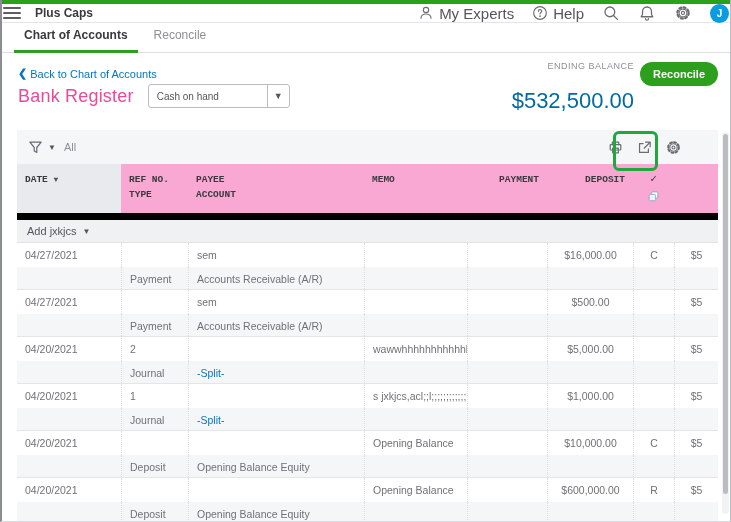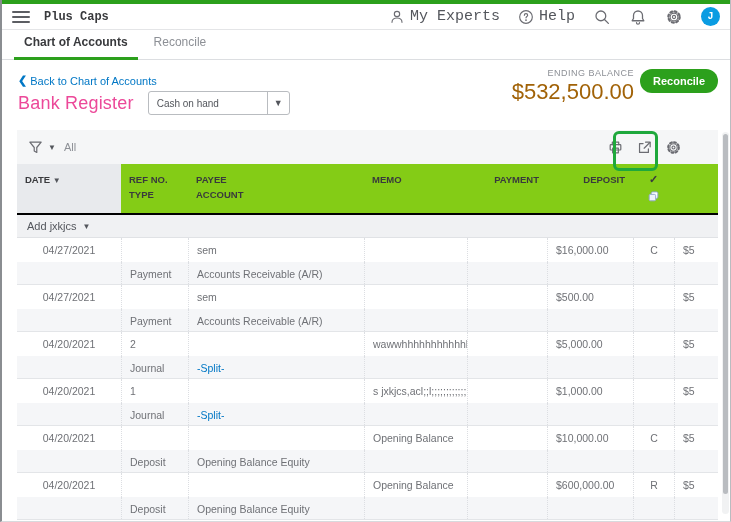--- a/index.html
+++ b/index.html
@@ -3,21 +3,21 @@
 <meta charset="utf-8">
 <style>
   * { margin:0; padding:0; box-sizing:border-box; }
   html,body { background:#fff; }
   body { font-family:"Liberation Sans", sans-serif; }
   .screen { position:relative; width:731px; height:522px; overflow:hidden; background:#fff;
             border-left:2px solid #8a8d91; border-right:1px solid #b9bcc0; border-bottom:1px solid #d8dadd; }
   .green-top { height:4px; background:#2ca01c; width:100%; }
 
   
-  .topbar { height:26px; display:flex; align-items:center; padding:0 10px; border-bottom:1px solid #e4e5e7;font-family:Liberation Mono, monospace; }
+  .topbar { height:19px; display:flex; align-items:center; padding:0 1px; border-bottom:1px solid #e4e5e7; }
   .hamburger { width:18px; display:flex; flex-direction:column; gap:3px; cursor:pointer; }
   .hamburger span { height:2px; background:#5c5e63; border-radius:1px; }
   .app-title { font-size:12px; font-weight:bold; color:#393a3d; margin-left:14px; }
   .topbar-right { margin-left:auto; display:flex; align-items:center; gap:18px; }
   .top-item { display:flex; align-items:center; gap:5px; color:#53565c; font-size:15px; cursor:pointer; }
   .icon16 { width:16px; height:16px; display:block; }
   .icon18 { width:18px; height:18px; display:block; }
   .avatar { width:19px; height:19px; border-radius:50%; background:#0a9ce2; color:#fff; font-size:10px; font-weight:bold;
             display:flex; align-items:center; justify-content:center; cursor:pointer; }
 
@@ -31,53 +31,53 @@
   .reg-header { position:relative; padding:10px 16px 6px 16px; height:56px; }
   .back-link { font-size:11px; color:#0077c5; cursor:pointer; display:inline-flex; align-items:center; gap:3px; }
   .back-link .chev { font-size:11px; font-weight:bold; }
   .title-row { display:flex; align-items:center; gap:14px; margin-top:3px; }
   .page-title { font-size:18px; color:#ec4899; font-weight:400; letter-spacing:.2px; }
   .acct-select { display:flex; align-items:stretch; border:1px solid #b9bcc0; border-radius:3px; height:24px; width:142px; background:#fff; cursor:pointer; }
   .acct-select .val { font-size:10px; color:#53565c; padding:6px 8px; flex:1; white-space:nowrap; overflow:hidden; }
   .acct-select .caretbox { width:22px; border-left:1px solid #b9bcc0; display:flex; align-items:center; justify-content:center; color:#53565c; font-size:9px; }
   .balance-block { position:absolute; right:96px; top:8px; text-align:right; }
   .eb-label { font-size:9px; letter-spacing:.5px; color:#8d9096; }
-  .eb-value { font-size:22px; color:#a16207; margin-top:1px; }
+  .eb-value { font-size:22px; color:#0369a1; margin-top:17px; }
   .reconcile-btn { position:absolute; right:12px; top:9px; background:#2ca01c; color:#fff; font-size:11px; font-weight:bold;
                    border:none; border-radius:13px; padding:6px 13px; cursor:pointer; }
 
   
   .panel { position:absolute; left:15px; top:130px; width:701px; }
   .toolbar { height:34px; background:#f5f6f7; display:flex; align-items:center; padding:0 10px; }
   .filter-btn { display:flex; align-items:center; gap:4px; cursor:pointer; }
   .filter-label { font-size:11px; color:#8d9096; margin-left:4px; }
   .caret-sm { font-size:8px; color:#53565c; }
   .toolbar-icons { margin-left:auto; display:flex; align-items:center; gap:12px; padding-right:26px; }
   .tool-icon { width:17px; height:17px; cursor:pointer; }
 
   :root { --cols: 104px 67px 176px 103px 80px 86px 41px 44px; }
-  .thead { display:grid; grid-template-columns:var(--cols); border-bottom:2px solid #000000; background:#84cc16; }
+  .thead { display:grid; grid-template-columns:var(--cols); border-bottom:7px solid #000000; background:#f9a8d4;font-family:Liberation Mono, monospace; }
   .th { font-size:9.5px; font-weight:bold; color:#393a3d; padding:8px 8px 10px 8px; line-height:15px; }
   .th.sorted { background:#e8eaed; }
   .th.num { text-align:right; }
   .th.center { text-align:center; }
   .th .sub { display:block; }
   .check-head { display:flex; flex-direction:column; align-items:center; gap:3px; padding-top:8px; }
   .check-head .mark { color:#393a3d; font-size:11px; font-weight:bold; }
 
   .add-row { height:23px; background:#f0f1f3; display:flex; align-items:center; padding:0 10px; font-size:11px; color:#53565c; cursor:pointer; border-bottom:1px solid #e0e2e5; }
   .add-row .caret-sm { margin-left:6px; }
 
   .txn { border-bottom:1px solid #e3e5e8; cursor:pointer; }
   .line { display:grid; grid-template-columns:var(--cols); }
   .l1 { background:#fff; height:24px; }
   .l2 { background:#f5f6f8; height:22px; }
   .cell { font-size:10.5px; color:#6f7176; padding:6px 8px 0 8px; white-space:nowrap; overflow:hidden; border-left:1px dotted #dcdee2; }
-  .cell:first-child { border-left:none;text-align:center; }
-  .cell.num { text-align:left; }
+  .cell:first-child { border-left:none; }
+  .cell.num { text-align:center; }
   .cell.center { text-align:center; }
   .cell .link, .cell.link { color:#0077c5; }
 
   .hscroll { height:7px; margin-top:1px; background:#f1f2f3; border-radius:4px; position:relative; }
   .hscroll .thumb { position:absolute; left:3px; top:1px; height:5px; width:545px; background:#b9bcc0; border-radius:3px; }
 
   .vscroll { position:absolute; right:1px; top:132px; width:7px; height:382px; background:#f1f2f3; border-radius:4px; }
   .vscroll .thumb { position:absolute; top:2px; left:1px; width:5px; height:360px; background:#b9bcc0; border-radius:3px; }
 
   .annotation { position:absolute; left:611px; top:131px; width:45px; height:40px; border:3px solid #1fa83c; border-radius:6px; pointer-events:none; }

